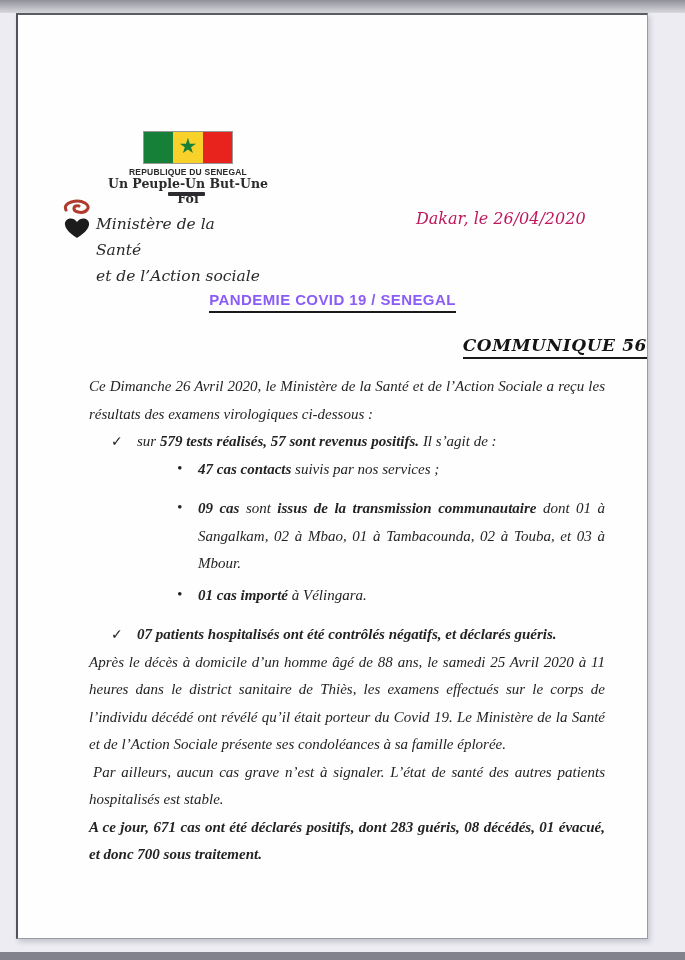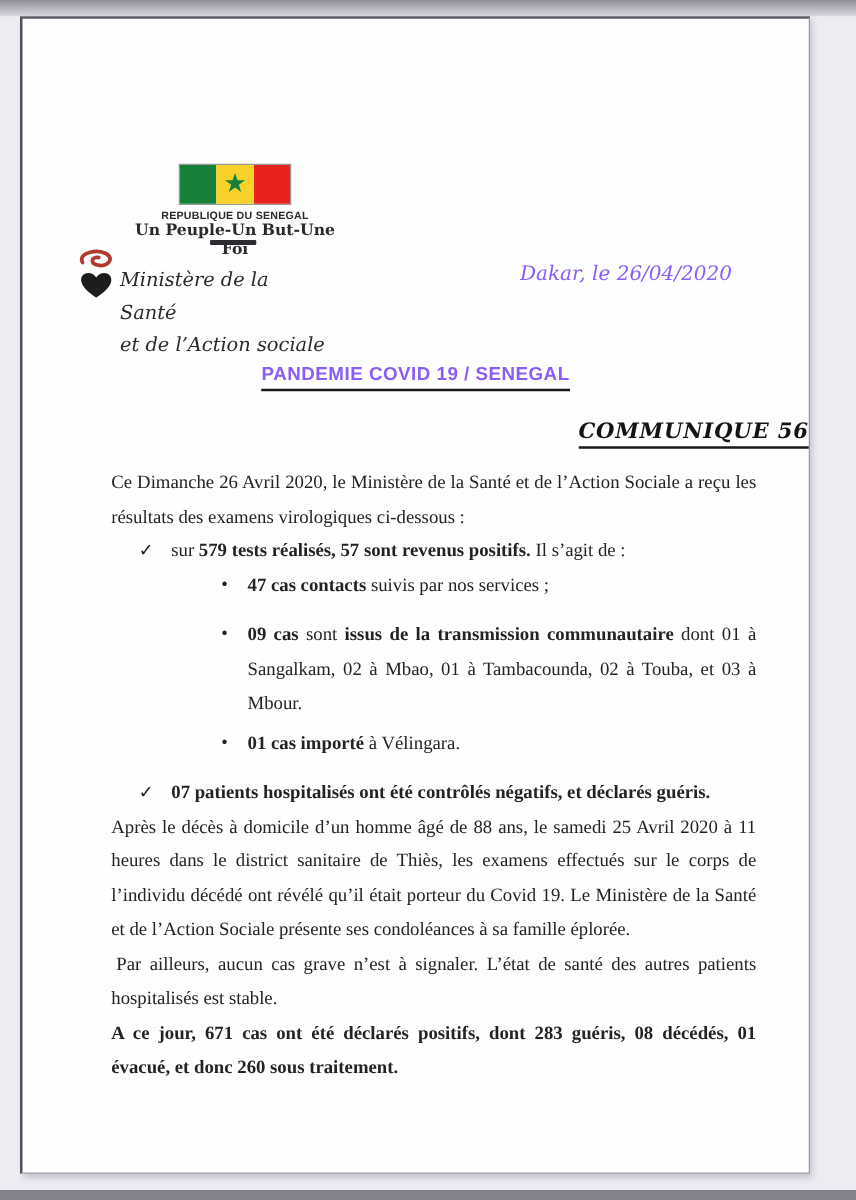--- a/index.html
+++ b/index.html
@@ -60,41 +60,41 @@
   }
   .logo { position:absolute; left:41px; top:184px; width:36px; height:46px; }
   .ministry {
     position:absolute; left:78px; top:196px; width:165px;
     font-family:"DejaVu Serif", serif;
     font-style:italic; font-size:15.5px; line-height:26px; color:#2a2a2a;
   }
   .place-date {
     position:absolute; left:398px; top:194px; width:200px;
     font-family:"DejaVu Serif", serif;
-    font-style:italic; font-size:16px; color:#8b5cf6;
+    font-style:italic; font-size:16px; color:#be185d;
   }
   
   .title-wrap { position:absolute; left:0; right:0; top:276px; text-align:center; }
   .title-main {
     display:inline-block;
     font-family:"Liberation Sans", sans-serif;
     font-weight:800; font-size:15px; letter-spacing:.4px; color:#8b5cf6;
     border-bottom:2.5px solid #1a1a1a; padding-bottom:3px;
   }
   .subtitle-wrap { position:absolute; left:0; right:0; top:320px; text-align:right; }
   .subtitle {
     display:inline-block;
     font-family:"DejaVu Serif", serif;
     font-weight:bold; font-style:italic; font-size:17px; letter-spacing:.6px; color:#141414;
     border-bottom:2px solid #1a1a1a; padding-bottom:2px;
   }
   
   .doc-body {
     position:absolute; left:71px; top:358px; width:516px;
-    font-size:15px; line-height:27.5px; color:#232323;
+    font-size:15px; line-height:27.5px; color:#232323;font-style:italic;
   }
   .jp { text-align:justify; }
   .b  { font-weight:bold; }
   .check-row { position:relative; padding-left:48px; }
   .check-row .mk {
     position:absolute; left:22px; top:0; font-size:14px;
     font-family:"DejaVu Sans", sans-serif;
   }
   .bullet-row { position:relative; padding-left:109px; }
   .bullet-row .mk { position:absolute; left:88px; top:-1px; font-size:15px; }
@@ -166,18 +166,18 @@
 
     <div class="check-row mt12">
       <span class="mk">✓</span>
       <span class="b">07 patients hospitalisés ont été contrôlés négatifs, et déclarés guéris.</span>
     </div>
 
     <p class="jp">Après le décès à domicile d’un homme âgé de 88 ans, le samedi 25 Avril 2020 à 11 heures dans le district sanitaire de Thiès, les examens effectués sur le corps de l’individu décédé ont révélé qu’il était porteur du Covid 19. Le Ministère de la Santé et de l’Action Sociale présente ses condoléances à sa famille éplorée.</p>
 
     <p class="jp indent1">Par ailleurs, aucun cas grave n’est à signaler. L’état de santé des autres patients hospitalisés est stable.</p>
 
-    <p class="jp b">A ce jour, 671 cas ont été déclarés positifs, dont 283 guéris, 08 décédés, 01 évacué, et donc 260 sous traitement.</p>
+    <p class="jp b">A ce jour, 671 cas ont été déclarés positifs, dont 283 guéris, 08 décédés, 01 évacué, et donc 700 sous traitement.</p>
 
   </div>
 </div>
 
 <div class="bottom-band"></div>
 
 </body></html>

